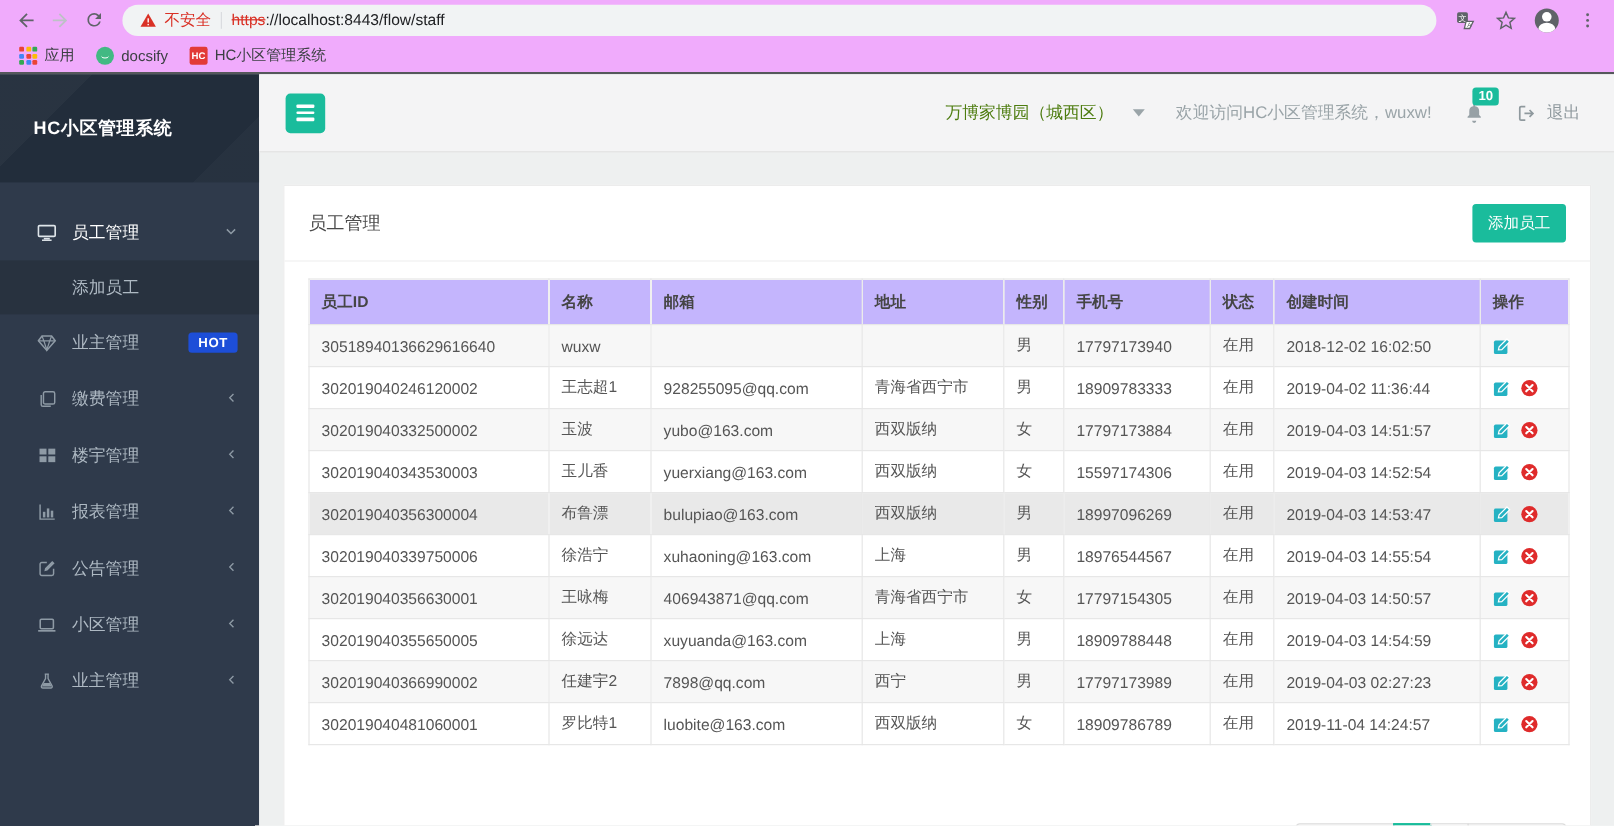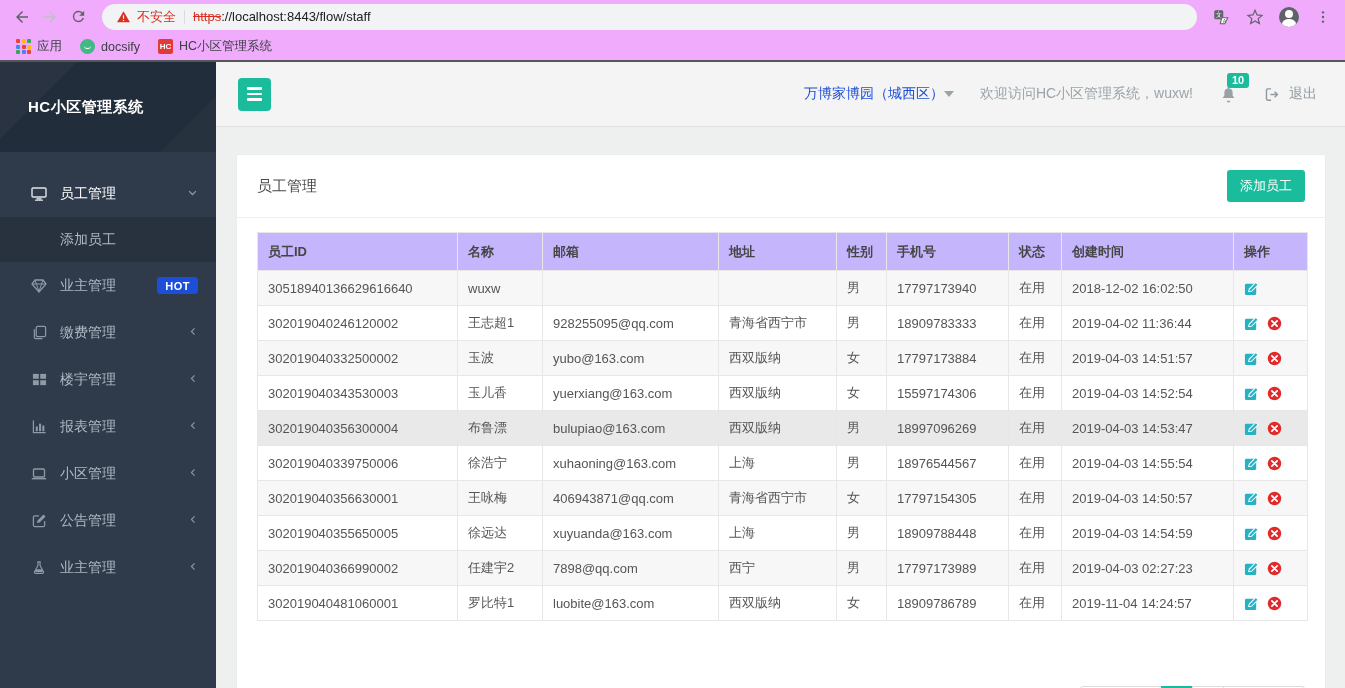--- a/index.html
+++ b/index.html
@@ -44,21 +44,21 @@
   .submenu { background:#28323f; }
   .submenu-item { height:45px; display:flex; align-items:center; padding-left:60px; font-size:14px; color:#aeb9c3; cursor:pointer; }
   .hot-badge { background:#1d4ed8; color:#fff; font-size:11px; font-weight:bold; padding:2.5px 8px; border-radius:3px; letter-spacing:.5px; }
 
   
   .main-col { flex:1; display:flex; flex-direction:column; background:#eef0f0; min-width:0; }
   .topbar { height:65px; background:#f4f4f5; border-bottom:1px solid #e2e2e2; display:flex; align-items:center; padding:0 28px 0 22px; flex-shrink:0; }
   .hamburger { width:33px; height:33px; border:none; border-radius:4px; background:#1abc9c; display:flex; flex-direction:column; align-items:center; justify-content:center; gap:3px; cursor:pointer; }
   .hamburger i { width:15px; height:2.5px; background:#fff; border-radius:1px; display:block; }
   .topbar-right { margin-left:auto; display:flex; align-items:center; gap:26px; color:#9aa4a8; font-size:14px; }
-  .community-select { display:flex; align-items:center; gap:0; color:#1d4ed8; cursor:pointer; }
+  .community-select { display:flex; align-items:center; gap:16px; color:#4d7c0f; cursor:pointer; }
   .caret-down { width:0; height:0; border-left:5px solid transparent; border-right:5px solid transparent; border-top:6px solid #9aa4a8; }
   .welcome-text { color:#9aa4a8; }
   .bell-wrap { position:relative; cursor:pointer; color:#97a1a6; display:flex; }
   .bell-badge { position:absolute; top:-12px; left:8px; background:#1abc9c; color:#fff; font-size:11px; font-weight:bold; padding:1.5px 5px; border-radius:3px; }
   .logout { display:flex; align-items:center; gap:8px; color:#8f999e; cursor:pointer; }
 
   
   .content { flex:1; padding:27px 19px 16px 20px; overflow:hidden; }
   .card { background:#fff; border:1px solid #ececec; min-height:520px; }
   .card-header { display:flex; align-items:center; justify-content:space-between; padding:15px 20px; border-bottom:1px solid #f0f0f0; }
@@ -245,40 +245,40 @@
         </span>
         <span class="nlabel">报表管理</span>
         <span class="chev">
           <svg width="10" height="11" viewBox="0 0 16 16">
               <path d="M10.5 3 5.5 8l5 5" fill="none" stroke="currentColor" stroke-width="1.8"></path>
             </svg>
         </span>
       </div>
       <div class="nav-item">
         <span class="nicon">
+          <svg width="15" height="15" viewBox="0 0 16 16">
+              <path d="M13.5 8.5V13a1.5 1.5 0 0 1-1.5 1.5H3A1.5 1.5 0 0 1 1.5 13V4.5A1.5 1.5 0 0 1 3 3h4.5" fill="none" stroke="currentColor" stroke-width="1.3"></path>
+              <path d="M12.3 1.6 14.4 3.7 8 10.1l-2.7.6.6-2.7 6.4-6.4z" fill="currentColor"></path>
+            </svg>
+        </span>
+        <span class="nlabel">公告管理</span>
+        <span class="chev">
+          <svg width="10" height="11" viewBox="0 0 16 16">
+              <path d="M10.5 3 5.5 8l5 5" fill="none" stroke="currentColor" stroke-width="1.8"></path>
+            </svg>
+        </span>
+      </div>
+      <div class="nav-item">
+        <span class="nicon">
           <svg width="16" height="16" viewBox="0 0 16 16">
               <rect x="2.5" y="3" width="11" height="8" rx="1" fill="none" stroke="currentColor" stroke-width="1.3"></rect>
               <rect x="0.8" y="12" width="14.4" height="1.4" fill="currentColor"></rect>
             </svg>
         </span>
         <span class="nlabel">小区管理</span>
-        <span class="chev">
-          <svg width="10" height="11" viewBox="0 0 16 16">
-              <path d="M10.5 3 5.5 8l5 5" fill="none" stroke="currentColor" stroke-width="1.8"></path>
-            </svg>
-        </span>
-      </div>
-      <div class="nav-item">
-        <span class="nicon">
-          <svg width="15" height="15" viewBox="0 0 16 16">
-              <path d="M13.5 8.5V13a1.5 1.5 0 0 1-1.5 1.5H3A1.5 1.5 0 0 1 1.5 13V4.5A1.5 1.5 0 0 1 3 3h4.5" fill="none" stroke="currentColor" stroke-width="1.3"></path>
-              <path d="M12.3 1.6 14.4 3.7 8 10.1l-2.7.6.6-2.7 6.4-6.4z" fill="currentColor"></path>
-            </svg>
-        </span>
-        <span class="nlabel">公告管理</span>
         <span class="chev">
           <svg width="10" height="11" viewBox="0 0 16 16">
               <path d="M10.5 3 5.5 8l5 5" fill="none" stroke="currentColor" stroke-width="1.8"></path>
             </svg>
         </span>
       </div>
       <div class="nav-item">
         <span class="nicon">
           <svg width="14" height="15" viewBox="0 0 16 16">
               <path d="M6 1.5h4M6.8 1.5v4.2L3 12.6a1.4 1.4 0 0 0 1.2 2.1h7.6a1.4 1.4 0 0 0 1.2-2.1L9.2 5.7V1.5" fill="none" stroke="currentColor" stroke-width="1.3"></path>

